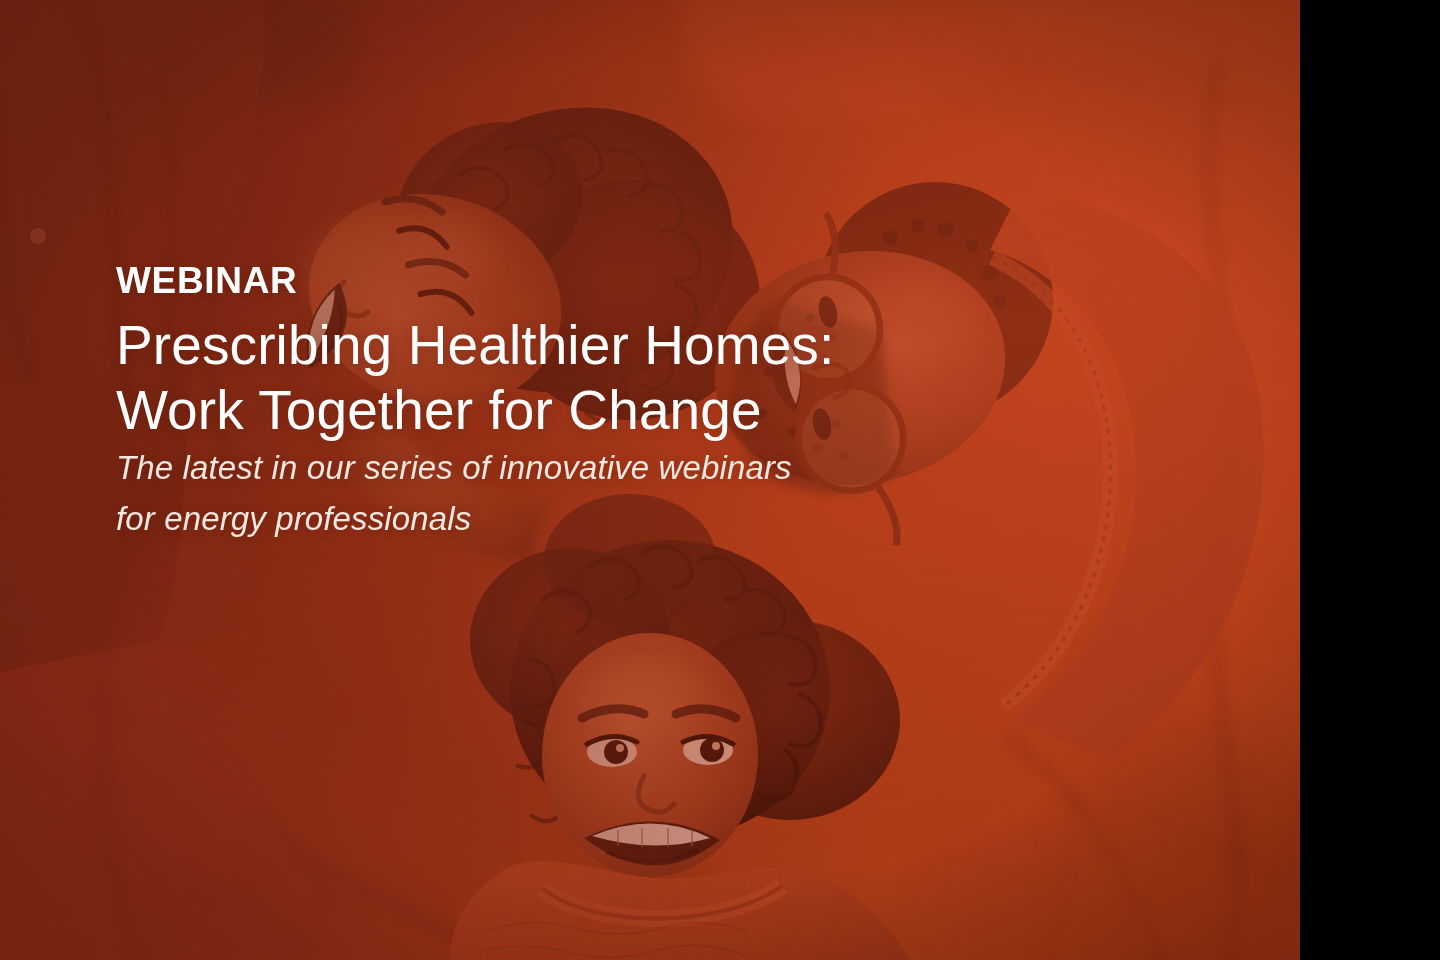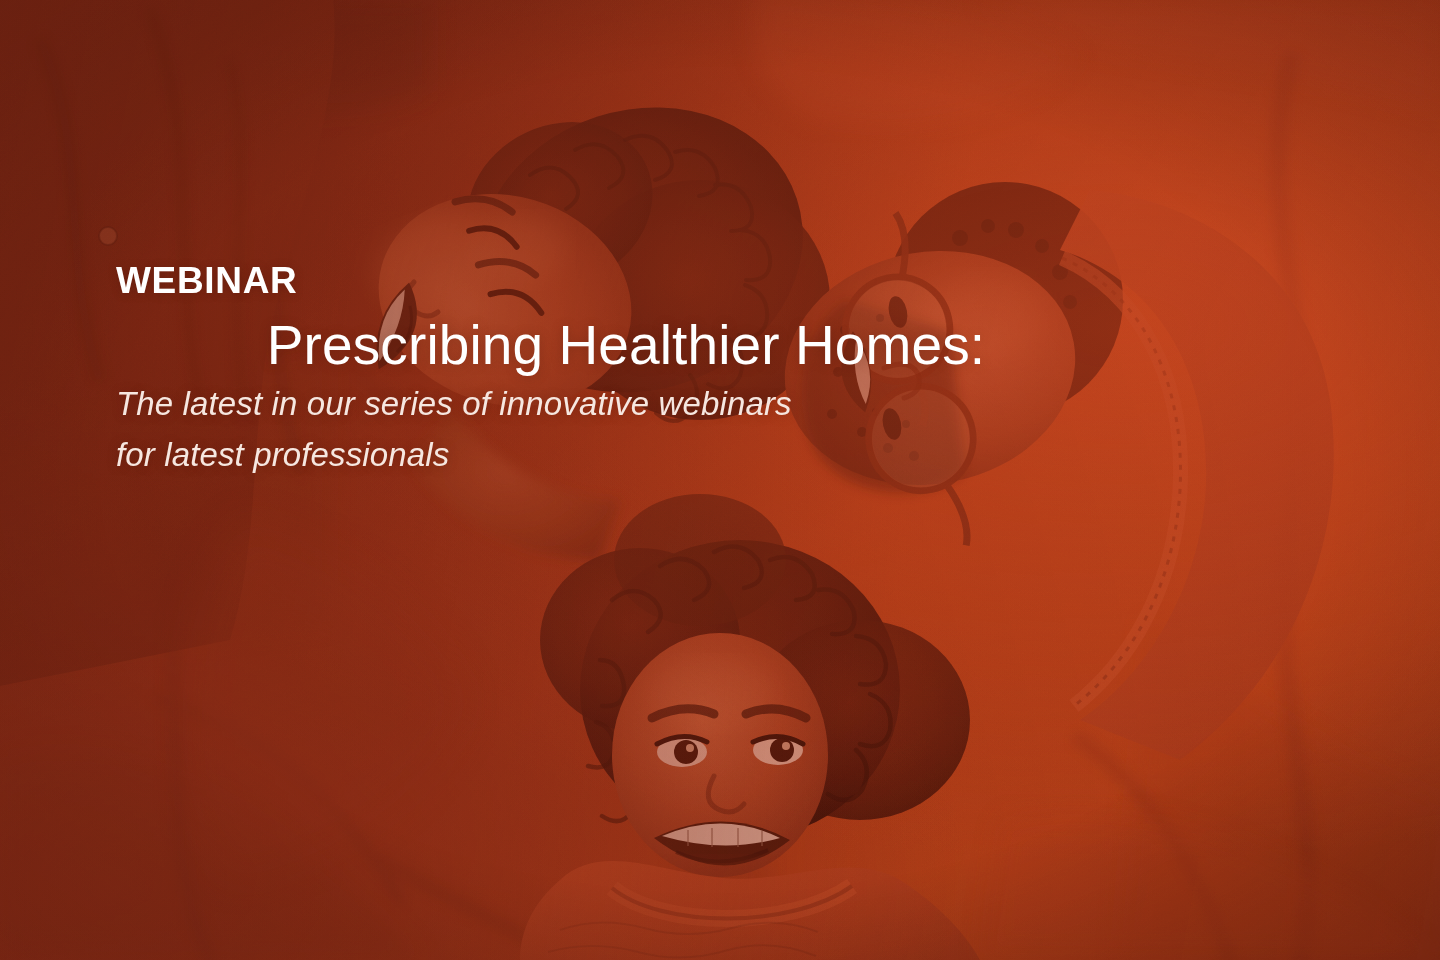--- a/index.html
+++ b/index.html
@@ -7,21 +7,21 @@
 
   html, body {
     width:1440px; height:960px;
     background:#000;
     font-family:"Liberation Sans", sans-serif;
     overflow:hidden;
   }
 
   #banner {
     position:relative;
-    width:1440px; height:960px;
+    width:1300px; height:960px;
     overflow:hidden;
     background:#8b5cf6;
   }
 
   
   #photo-layer {
     position:absolute; inset:0;
     width:100%; height:100%;
     display:block;
   }
@@ -72,21 +72,21 @@
   }
 
   #headline {
     font-size:55px;
     font-weight:300;
     line-height:1.175;
     color:#ffffff;
     letter-spacing:.002em;
     text-shadow:0 1px 12px rgba(70,20,10,.28);
   }
-  #headline .hl-line { display:block; white-space:nowrap;text-align:center; }
+  #headline .hl-line { display:block; white-space:nowrap; }
 
   #subhead {
     font-size:33px;
     font-weight:300;
     font-style:italic;
     line-height:1.55;
     color:#f6e7e0;
     letter-spacing:.004em;
     text-shadow:0 1px 12px rgba(70,20,10,.30);
   }
@@ -433,22 +433,23 @@
   <div id="tint-layer"></div>
   <div id="warm-layer"></div>
   <div id="readability-scrim"></div>
 
   <div id="text-block">
 
     <div id="eyebrow">WEBINAR</div>
 
     <h1 id="headline">
       <span class="hl-line">Prescribing Healthier Homes:</span>
+      <span class="hl-line">Work Together for Change</span>
     </h1>
 
     <p id="subhead">
       <span class="sub-line">The latest in our series of innovative webinars</span>
-      <span class="sub-line">for latest professionals</span>
+      <span class="sub-line">for energy professionals</span>
     </p>
 
   </div>
 
 </div>
 
 </body></html>

